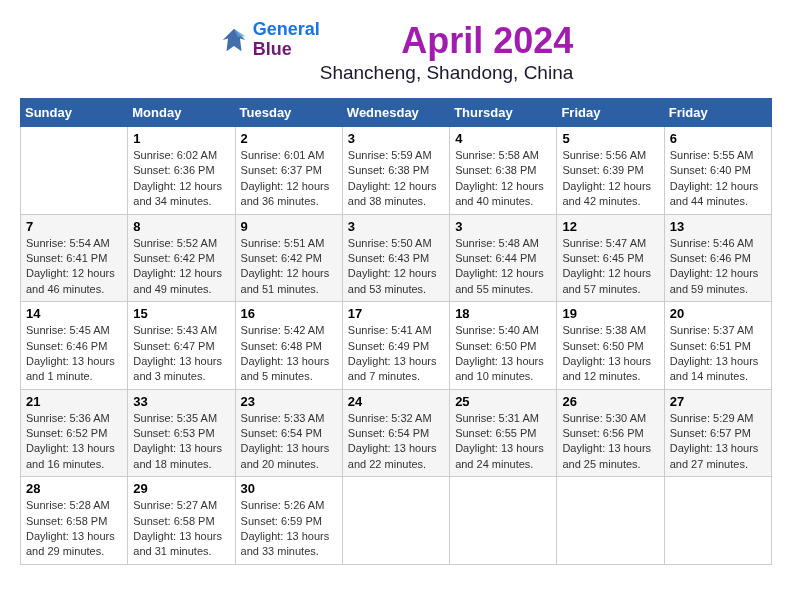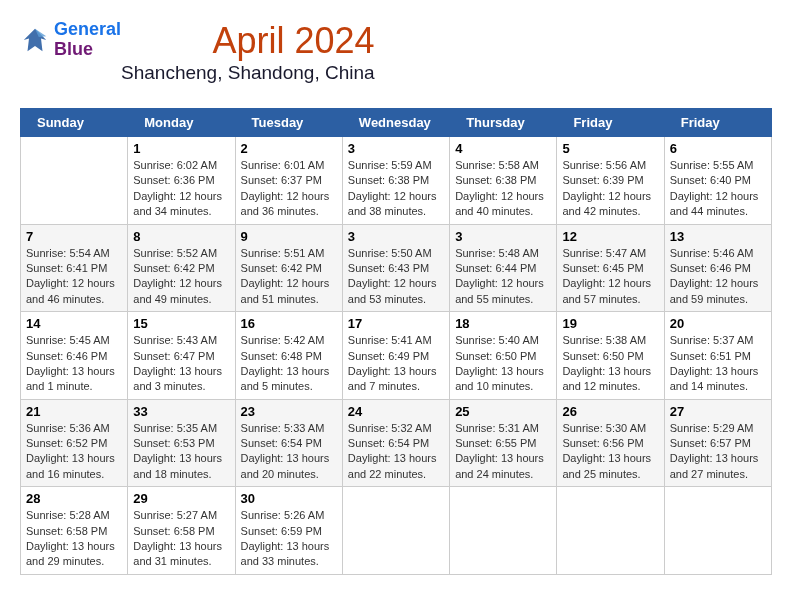--- a/index.html
+++ b/index.html
@@ -5,23 +5,23 @@
     * { box-sizing: border-box; margin: 0; padding: 0; }
     body {
       font-family: Arial, sans-serif;
       background: #fff;
       width: 792px;
       min-height: 612px;
       padding: 20px;
     }
     .header {
       display: flex;
-      justify-content: flex-start;
+      justify-content: center;
       align-items: flex-start;
-      margin-bottom: 24px;
+      margin-bottom: 14px;
     }
     .logo {
       display: flex;
       align-items: center;
       gap: 4px;
     }
     .logo-text {
       font-size: 18px;
       font-weight: bold;
       color: #1a1a2e;
@@ -32,36 +32,36 @@
     }
     .logo-bird {
       width: 30px;
       height: 30px;
     }
     .title-area {
       text-align: right;
     }
     .main-title {
       font-size: 36px;
-      font-weight: normal;
-      color: #c2410c;
+      font-weight: bold;
+      color: #a21caf;
     }
     .subtitle {
       font-size: 19px;
       color: #1a1a2e;
     }
     .calendar {
       width: 100%;
       border-collapse: collapse;
       font-size: 11px;
     }
     .calendar th {
       background: #2c5fa3;
       color: #fff;
-      padding: 6px 16px;
+      padding: 6px 4px;
       text-align: left;
       font-size: 13px;
       font-weight: bold;
       border: 1px solid #2c5fa3;
     }
     .calendar td {
       border: 1px solid #ccc;
       padding: 4px 5px;
       vertical-align: top;
       width: calc(100% / 7);

